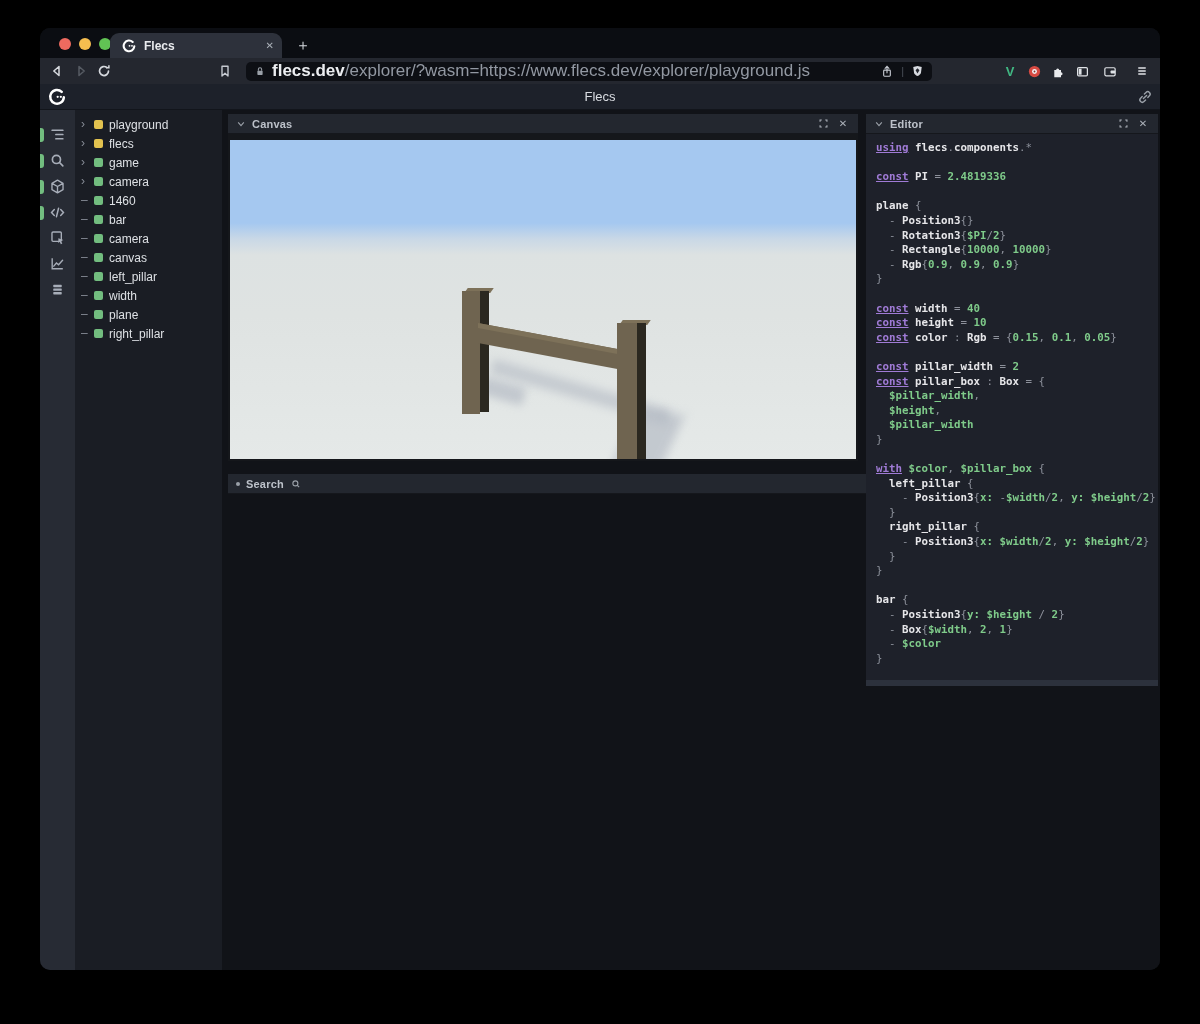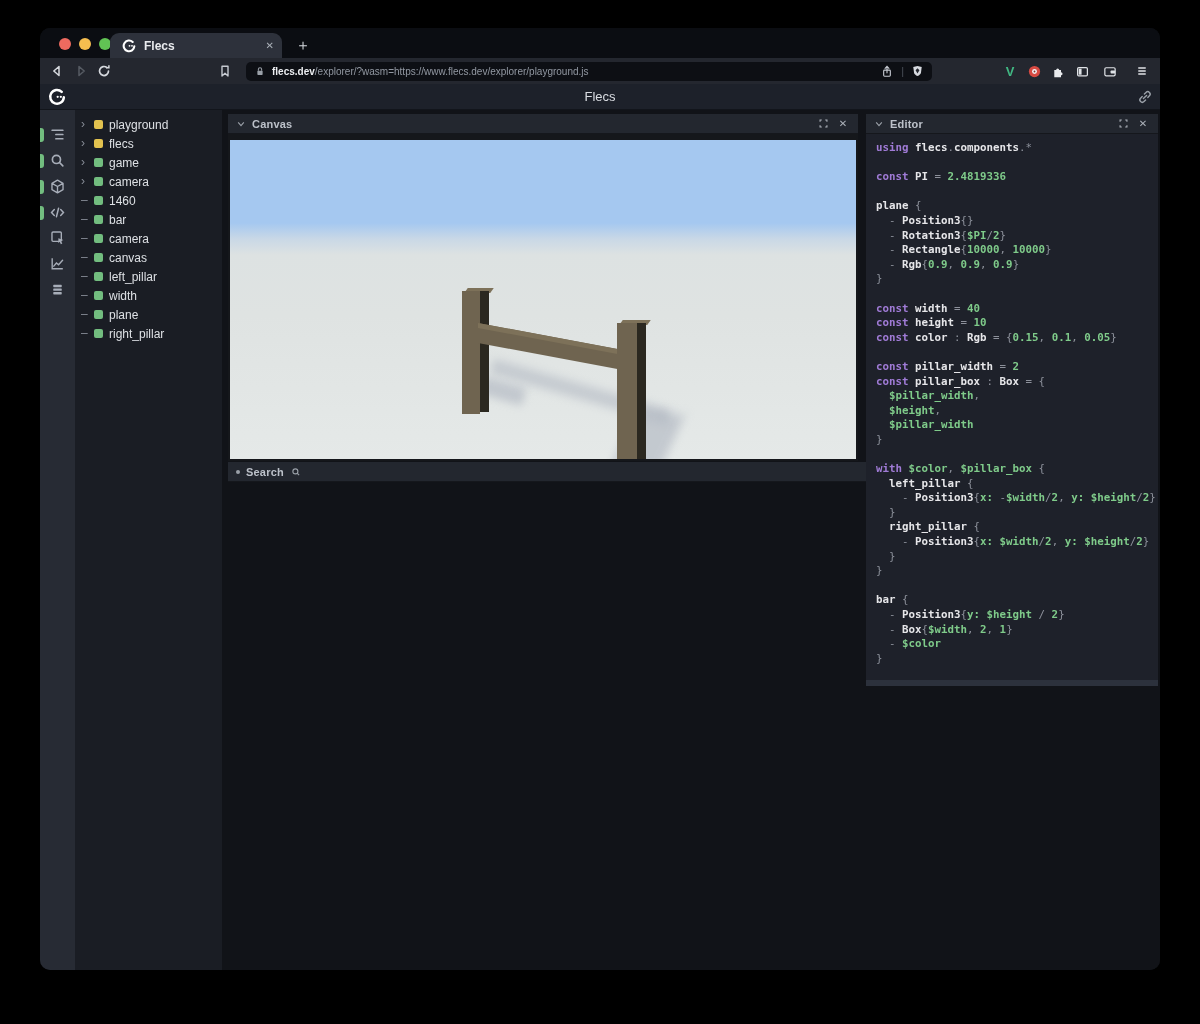--- a/index.html
+++ b/index.html
@@ -19,21 +19,21 @@
   .tab-title { font-size:12px; font-weight:700; color:#e9ebee; margin-left:8px; flex:1; }
   .tab-close { font-size:10px; color:#aab0b8; cursor:default; }
   .newtab { position:absolute; left:250px; top:4px; width:26px; height:26px; display:flex;
             align-items:center; justify-content:center; color:#d4d8dd; font-size:15px; }
 
   
   .toolbar { position:absolute; left:0; top:30px; width:100%; height:26px; background:#24272f; }
   .navbtn { position:absolute; top:5px; width:16px; height:16px; }
   .urlbar { position:absolute; left:206px; top:3.5px; width:686px; height:19px; background:#0d0f14;
             border-radius:5px; display:flex; align-items:center; padding:0 8px; }
-  .urltext { font-size:10px; margin-left:6px; flex:1; white-space:nowrap; overflow:hidden; }
+  .urltext { font-size:17px; margin-left:6px; flex:1; white-space:nowrap; overflow:hidden; }
   .url-domain { color:#eceef1; font-weight:700; }
   .url-rest { color:#9298a2; }
   .url-sep { color:#4a4f59; margin:0 7px; font-size:11px; }
   .ext { position:absolute; top:4px; width:18px; height:18px; display:flex; align-items:center; justify-content:center; }
   .vue-v { color:#41b883; font-weight:700; font-size:13px; }
 
   
   .appheader { position:absolute; left:0; top:56px; width:100%; height:26px; background:#1d212a;
                border-bottom:1px solid rgba(0,0,0,.35); }
   .app-title { position:absolute; left:0; right:0; top:0; height:26px; line-height:26px;
@@ -66,29 +66,29 @@
   .pbtn { width:14px; height:14px; display:flex; align-items:center; justify-content:center; margin-left:6px; }
   .pclose { color:#aeb3bb; font-size:10px; }
   .pdot { width:4px; height:4px; border-radius:50%; background:#9aa0a8; }
 
   .canvas-panel { left:188px; top:86px; width:630px; height:347px; }
   .canvas-body { position:absolute; left:0; top:20px; width:630px; height:327px; background:#15171b; }
   .scene { position:absolute; left:2px; top:6px; width:626px; height:319px; overflow:hidden;
     background:linear-gradient(180deg, var(--sky) 0%, var(--sky) 26%, #c9d8e6 31%, #dde2e2 36%,
                var(--ground) 55%, #e5e9e8 100%); }
 
-  .search-panel { left:188px; top:434px; width:750px; height:20px; }
+  .search-panel { left:188px; top:446px; width:750px; height:20px; }
 
   .editor-panel { left:826px; top:86px; width:292px; height:572px; }
   .editor-body { position:absolute; left:0; top:20px; width:292px; height:546px; background:#1e212a;
                  overflow:hidden; }
   .editor-grip { position:absolute; left:0; bottom:0; width:292px; height:6px; background:#2c313c; }
   .code { padding:7px 0 0 10px; font-family:"DejaVu Sans Mono", monospace; font-size:10.8px; font-weight:700; }
   .code-line { height:14.6px; line-height:14.6px; white-space:pre; }
-  .tok-k { color:var(--code-keyword); }
+  .tok-k { color:var(--code-keyword);text-decoration:underline; }
   .tok-i { color:var(--code-ident); }
   .tok-v { color:var(--code-value); }
   .tok-p { color:var(--code-punct); font-weight:400; }
 
   
   .shadow { position:absolute; background:var(--shadow); filter:blur(4px); }
   .pillar-front { position:absolute; background:var(--wood); }
   .pillar-side { position:absolute; background:var(--wood-side); }
   .pillar-cap { position:absolute; background:var(--wood-top); transform:skewX(-35deg); }
   .bar3d { position:absolute; left:248px; top:183px; width:146px; height:20px; background:var(--wood);

